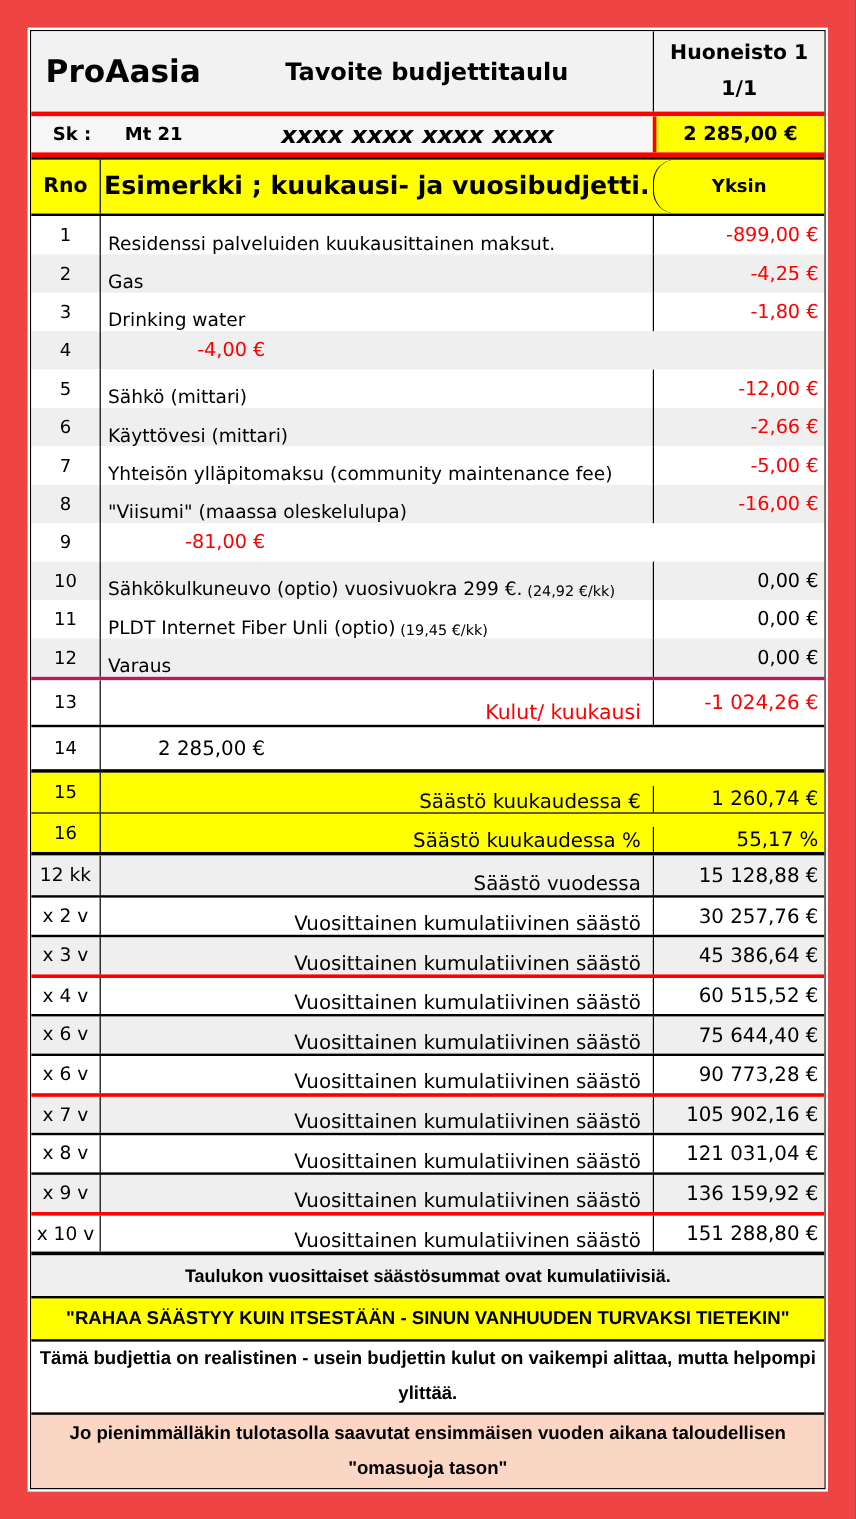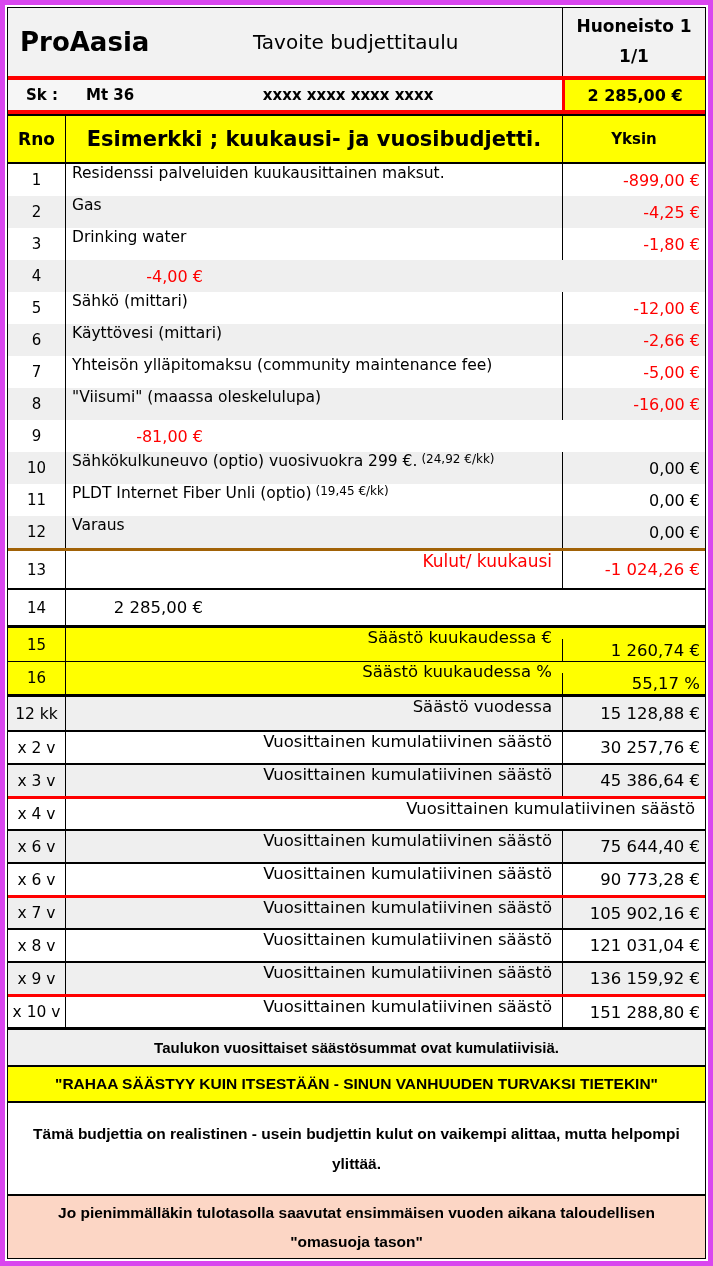--- a/index.html
+++ b/index.html
@@ -1,60 +1,60 @@
 <!DOCTYPE html>
 <html><head>
 <meta charset="utf-8">
 <style>
   * { margin:0; padding:0; box-sizing:border-box; }
   html,body { width:713px; height:1266px; background:#000; }
   body { font-family:"DejaVu Sans", sans-serif; color:#000; }
 
-  .page  { width:713px; height:1266px; background:#d946ef; padding:5px; }
+  .page  { width:713px; height:1266px; background:#ef4444; padding:23px; }
   .outer { height:100%; background:#fff; padding:2px; }
   .sheet { height:100%; border:1px solid #000; background:#fff; display:flex; flex-direction:column; overflow:hidden; }
 
   
   .hdr { display:flex; height:68px; background:#f2f2f2; }
   .hdr-left { flex:1; display:flex; align-items:center; }
   .brand { font-size:26px; font-weight:bold; padding-left:12px; }
-  .hdr-title { flex:1; text-align:center; font-size:20px; font-weight:normal; }
+  .hdr-title { flex:1; text-align:center; font-size:20px; font-weight:bold; }
   .hdr-unit { width:143px; border-left:1px solid #000; display:flex; flex-direction:column;
               align-items:center; justify-content:center; font-weight:bold; font-size:17px; line-height:1.75; }
 
   .redline { height:4px; background:#ff0000; flex:0 0 auto; }
 
   
   .skrow { display:flex; height:30px; background:#f6f6f6; align-items:stretch; }
   .sk-label  { display:flex; align-items:center; padding-left:18px; font-weight:bold; font-size:15px; }
   .sk-number { display:flex; align-items:center; margin-left:28px; font-weight:bold; font-size:15px; }
-  .sk-masked { flex:1; display:flex; align-items:center; justify-content:center; font-weight:bold; font-size:15px; }
+  .sk-masked { flex:1; display:flex; align-items:center; justify-content:center; font-weight:bold; font-size:20px;font-style:italic; }
   .sk-amount { width:143px; background:#ffff00; border-left:3px solid #ff0000;
                display:flex; align-items:center; justify-content:center; font-weight:bold; font-size:16px; }
 
   
   .colhead { display:flex; height:50px; background:#ffff00; border-top:2px solid #000; border-bottom:2px solid #000; }
   .ch-rno  { width:57px; display:flex; align-items:center; justify-content:center; font-size:17px; font-weight:bold; }
   .ch-desc { flex:1; border-left:1px solid #000; display:flex; align-items:center; justify-content:center;
              font-size:21px; font-weight:bold; }
   .ch-val  { width:143px; border-left:1px solid #000; display:flex; align-items:center; justify-content:center;
-             font-size:15px; font-weight:bold; }
+             font-size:15px; font-weight:bold;border-radius:19px; }
 
   
   .c-rno  { width:57px; display:flex; align-items:center; justify-content:center; font-size:15px; }
-  .c-desc { flex:1; border-left:1px solid #000; display:flex; align-items:flex-start; padding:0 6px; font-size:15.5px; }
+  .c-desc { flex:1; border-left:1px solid #000; display:flex; align-items:flex-end; padding:0 6px; font-size:15.5px; }
   .c-val  { width:143px; border-left:1px solid #000; display:flex; align-items:center; justify-content:flex-end;
             padding-right:5px; font-size:16px; }
 
   .erow { display:flex; height:32px; background:#fff; }
   .erow.alt { background:#efefef; }
   .erow .note { font-size:12px; margin-left:4px; white-space:nowrap; }
   .erow.val-red .c-val { color:#ff0000; }
 
-  .sec-summary { border-top:3px solid #a16207; }
+  .sec-summary { border-top:3px solid #be185d; }
   .srow { display:flex; height:37px; background:#fff; }
   .srow ~ .srow { border-top:2px solid #000; }
   .srow .c-desc { justify-content:flex-end; padding-right:10px; font-size:17px; }
   .srow .c-val { font-size:16.5px; }
   .srow.label-red .c-desc { color:#ff0000; }
   .srow.val-red .c-val { color:#ff0000; }
 
   .sec-savings { border-top:3px solid #000; }
   .vrow { display:flex; height:33px; background:#ffff00; }
   .vrow ~ .vrow { border-top:1px solid #000; }
@@ -93,21 +93,21 @@
     <div class="hdr-unit">
       <div>Huoneisto 1</div>
       <div>1/1</div>
     </div>
   </div>
 
   <div class="redline"></div>
 
   <div class="skrow">
     <div class="sk-label">Sk :</div>
-    <div class="sk-number">Mt 36</div>
+    <div class="sk-number">Mt 21</div>
     <div class="sk-masked">xxxx xxxx xxxx xxxx</div>
     <div class="sk-amount">2 285,00 €</div>
   </div>
 
   <div class="redline"></div>
 
   <div class="colhead">
     <div class="ch-rno">Rno</div>
     <div class="ch-desc">Esimerkki ; kuukausi- ja vuosibudjetti.</div>
     <div class="ch-val">Yksin</div>
@@ -261,20 +261,21 @@
 
       <div class="yrow alt">
         <div class="c-rno">x 3 v</div>
         <div class="c-desc">Vuosittainen kumulatiivinen säästö</div>
         <div class="c-val">45 386,64 €</div>
       </div>
 
       <div class="yrow red-top">
         <div class="c-rno">x 4 v</div>
         <div class="c-desc">Vuosittainen kumulatiivinen säästö</div>
+        <div class="c-val">60 515,52 €</div>
       </div>
 
       <div class="yrow alt">
         <div class="c-rno">x 6 v</div>
         <div class="c-desc">Vuosittainen kumulatiivinen säästö</div>
         <div class="c-val">75 644,40 €</div>
       </div>
 
       <div class="yrow">
         <div class="c-rno">x 6 v</div>

